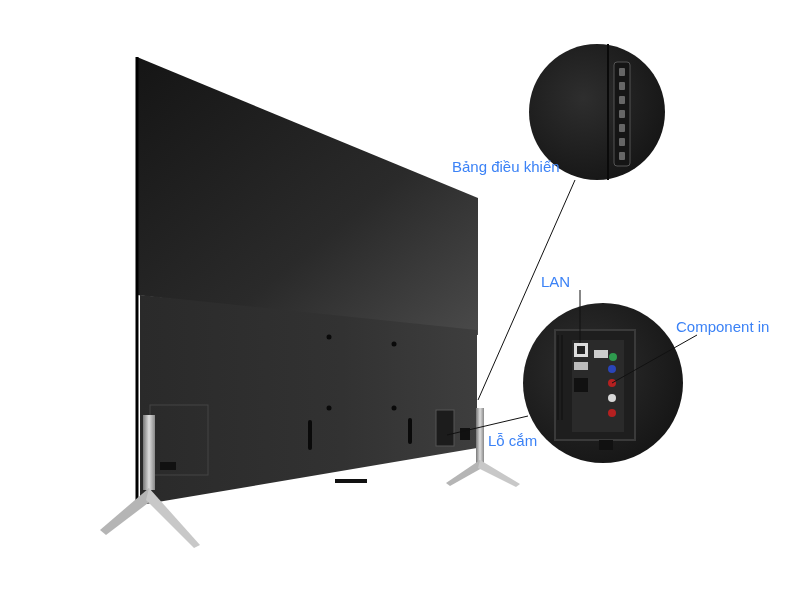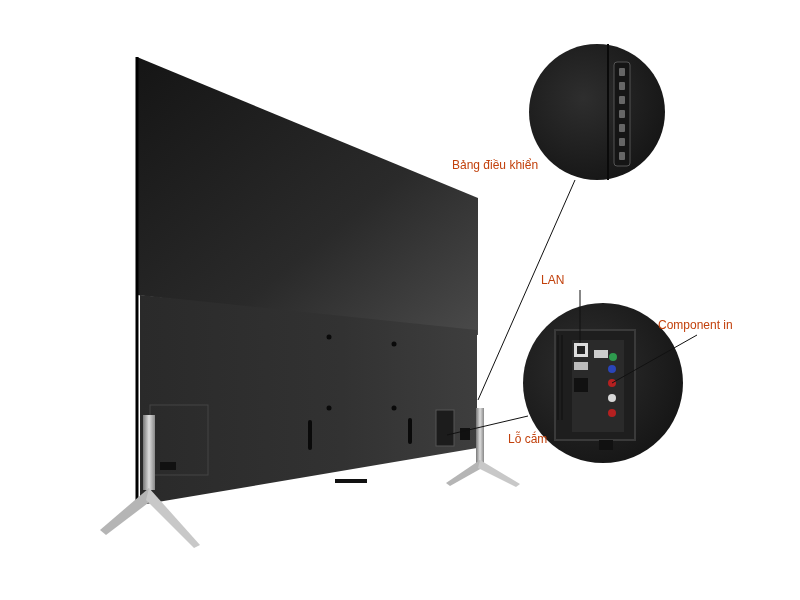--- a/index.html
+++ b/index.html
@@ -1,22 +1,22 @@
 <!DOCTYPE html>
 <html><head>
   <meta charset="utf-8">
   <style>
     html, body { margin: 0; padding: 0; background: #ffffff; }
     body { width: 800px; height: 600px; position: relative; overflow: hidden; font-family: "Liberation Sans", sans-serif; }
     .canvas { position: absolute; left: 0; top: 0; width: 800px; height: 600px; }
-    .label { position: absolute; font-size: 12px; color: #c2410c; white-space: nowrap; }
+    .label { position: absolute; font-size: 15px; color: #3b82f6; white-space: nowrap; }
     #lbl-panel { left: 452px; top: 158px; }
     #lbl-lan { left: 541px; top: 273px; }
-    #lbl-component { left: 658px; top: 318px; }
-    #lbl-ports { left: 508px; top: 432px; }
+    #lbl-component { left: 676px; top: 318px; }
+    #lbl-ports { left: 488px; top: 432px; }
   </style>
 </head>
 <body>
 
 <div class="canvas">
   <svg width="800" height="600" viewBox="0 0 800 600" xmlns="http://www.w3.org/2000/svg">
     <defs>
       <linearGradient id="screenGrad" x1="0" y1="0" x2="1" y2="1">
         <stop offset="0" stop-color="#151515"></stop>
         <stop offset="0.6" stop-color="#2a2a2a"></stop>

